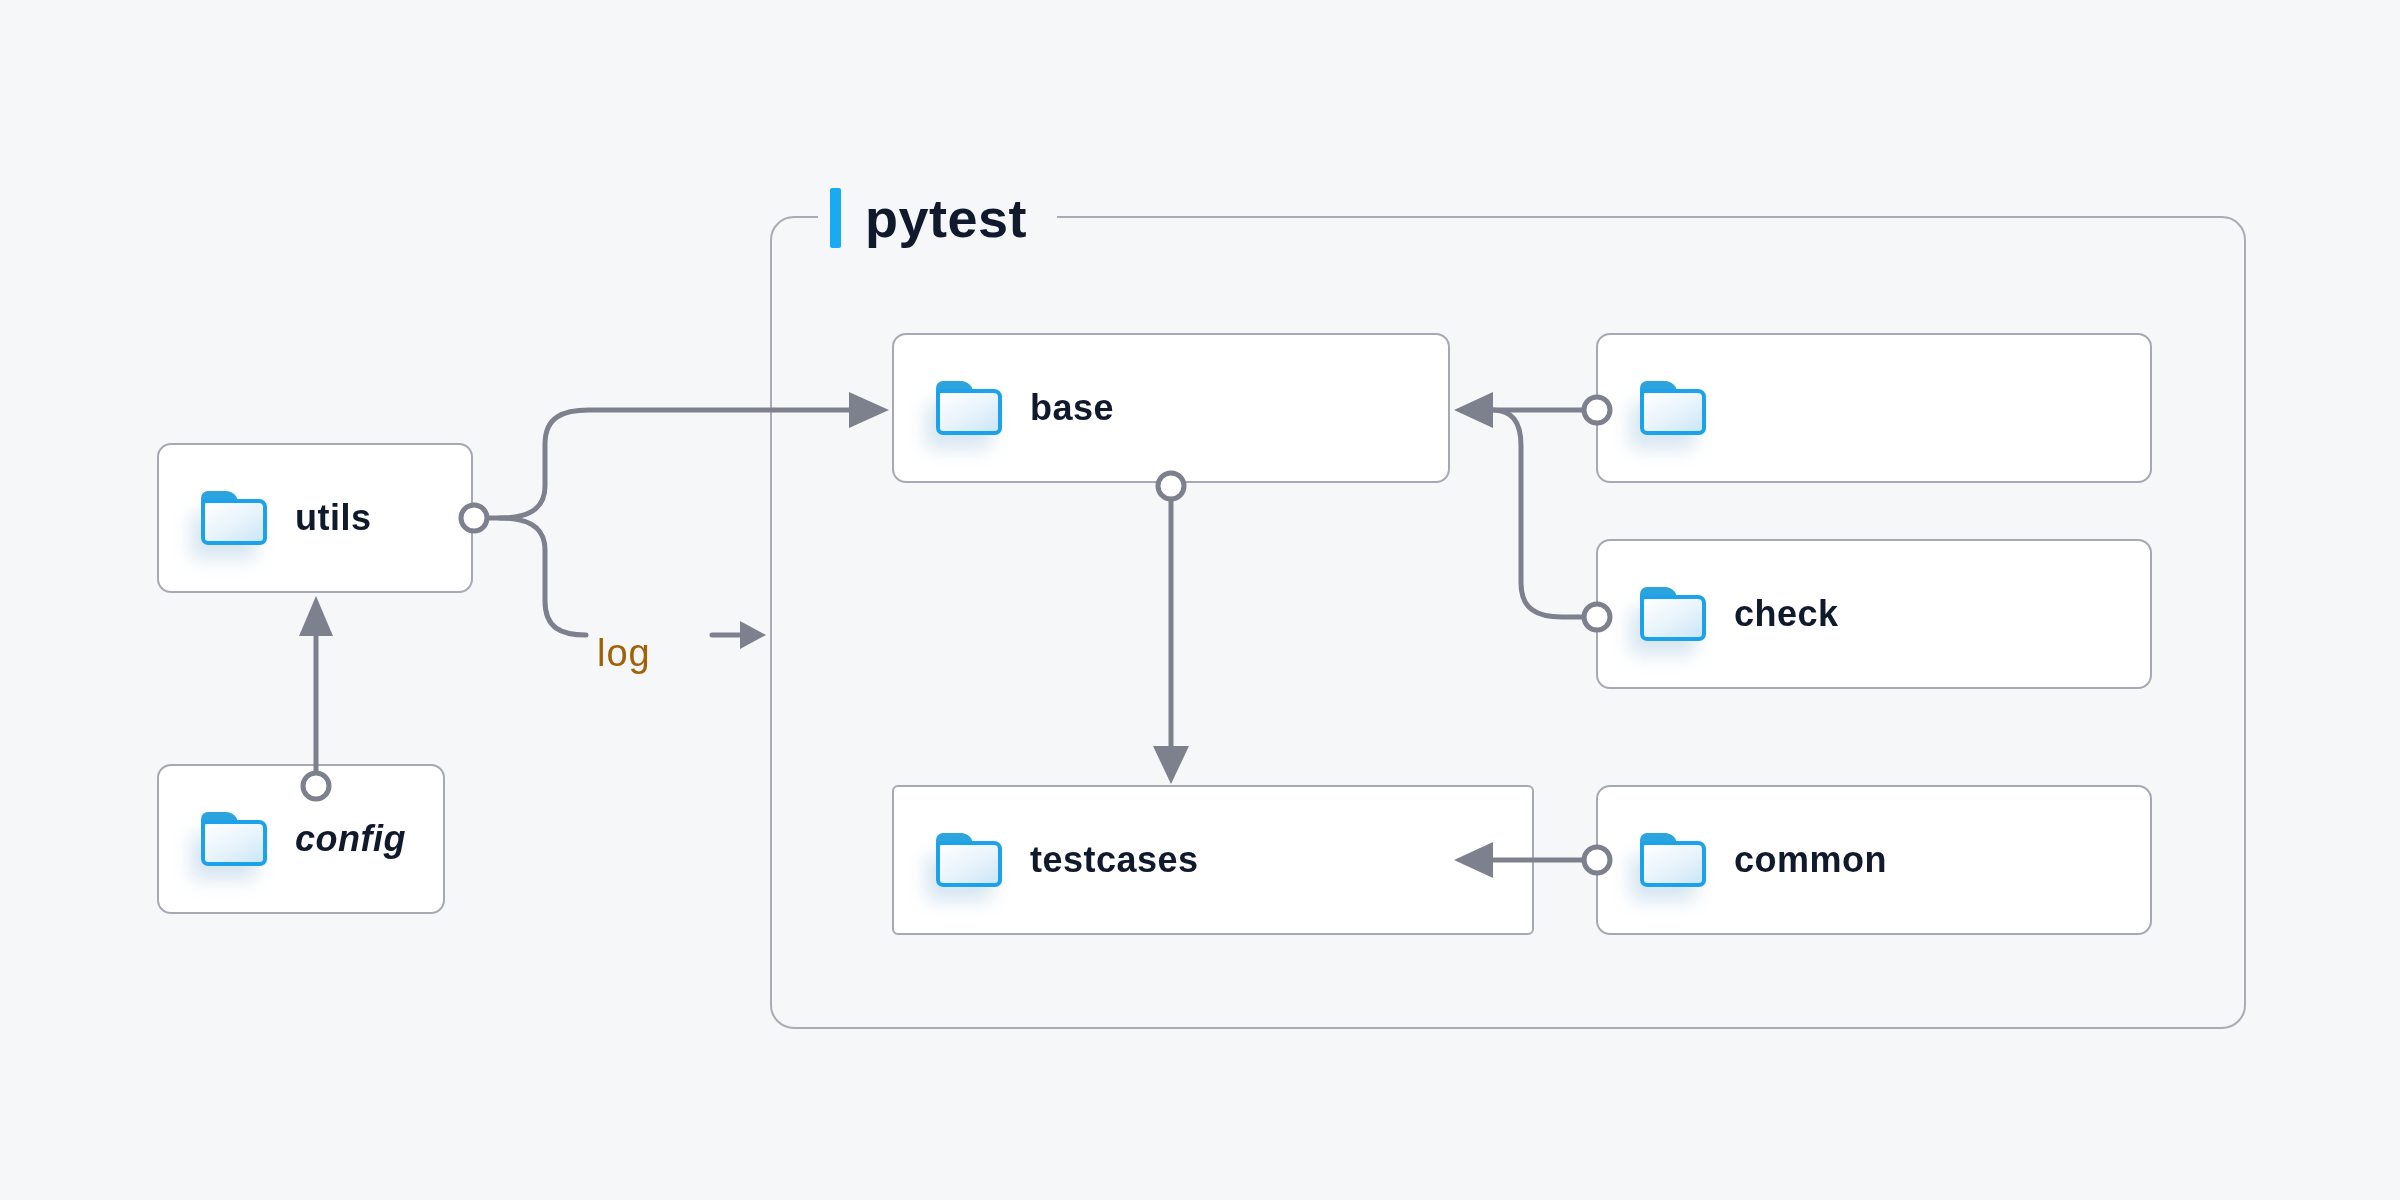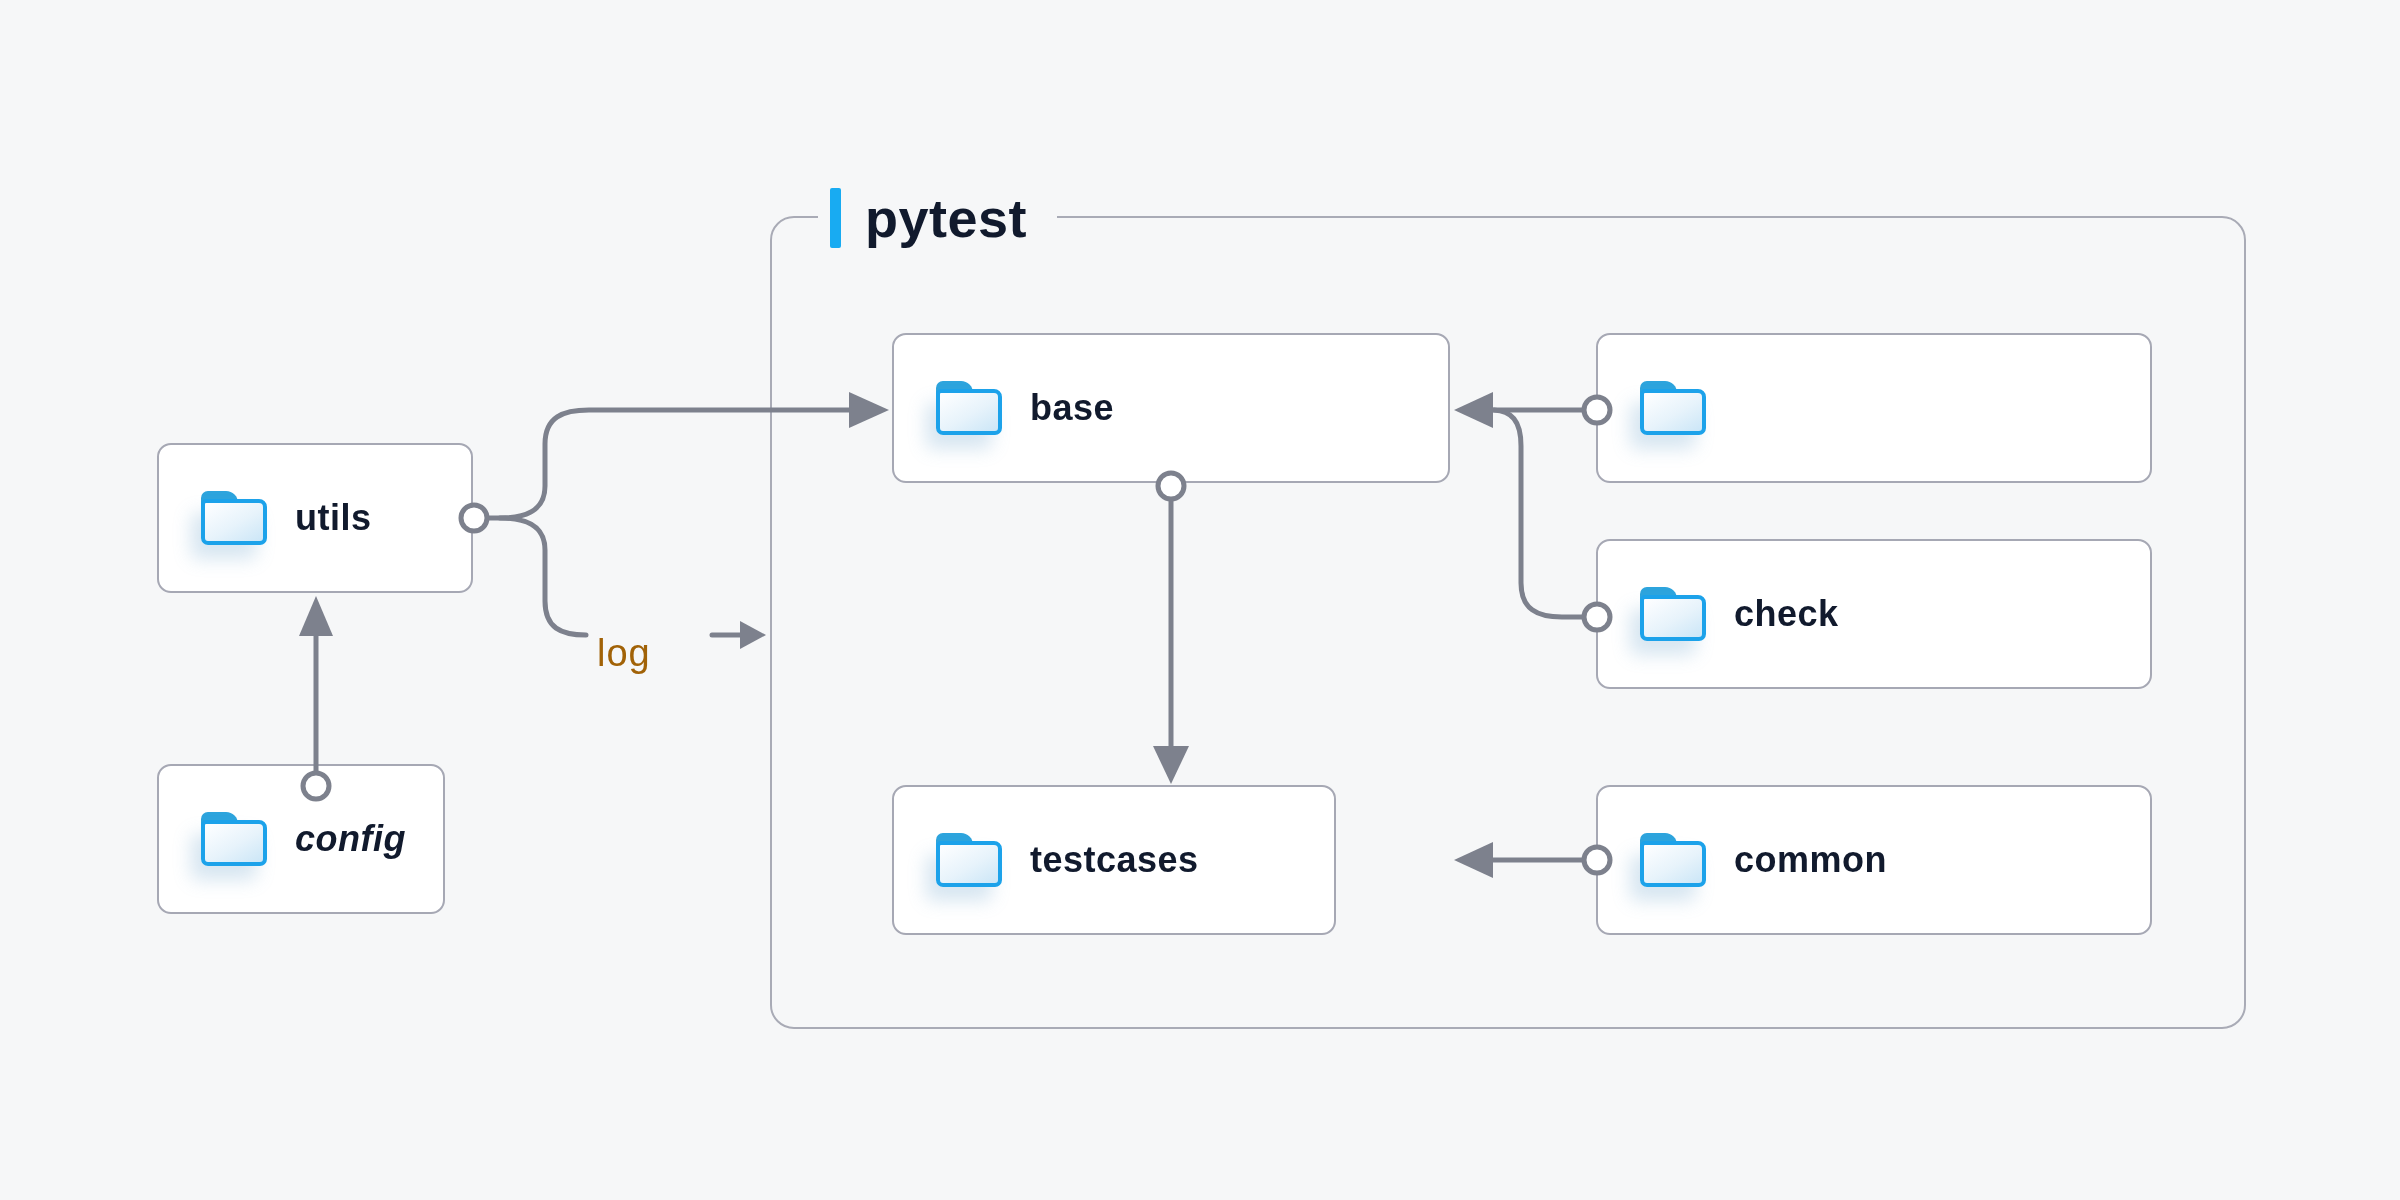--- a/index.html
+++ b/index.html
@@ -64,21 +64,21 @@
     color: #111a2d;
     letter-spacing: 0.5px;
     margin-left: 28px;
     white-space: nowrap;
   }
   .node-utils     { left: 157px;  top: 443px; width: 316px; height: 150px; }
   .node-config    { left: 157px;  top: 764px; width: 288px; height: 150px; font-style: italic; }
   .node-base      { left: 892px;  top: 333px; width: 558px; height: 150px; }
   .node-pymilvus  { left: 1596px; top: 333px; width: 556px; height: 150px; }
   .node-check     { left: 1596px; top: 539px; width: 556px; height: 150px; }
-  .node-testcases { left: 892px;  top: 785px; width: 444px; height: 150px; }
+  .node-testcases { left: 892px;  top: 785px; width: 642px; height: 150px; border-radius: 6px; }
   .node-common    { left: 1596px; top: 785px; width: 556px; height: 150px; }
 
   
   .folder {
     position: relative;
     width: 66px; height: 54px;
     flex: 0 0 auto;
   }
   .folder::before {           
     content: "";

